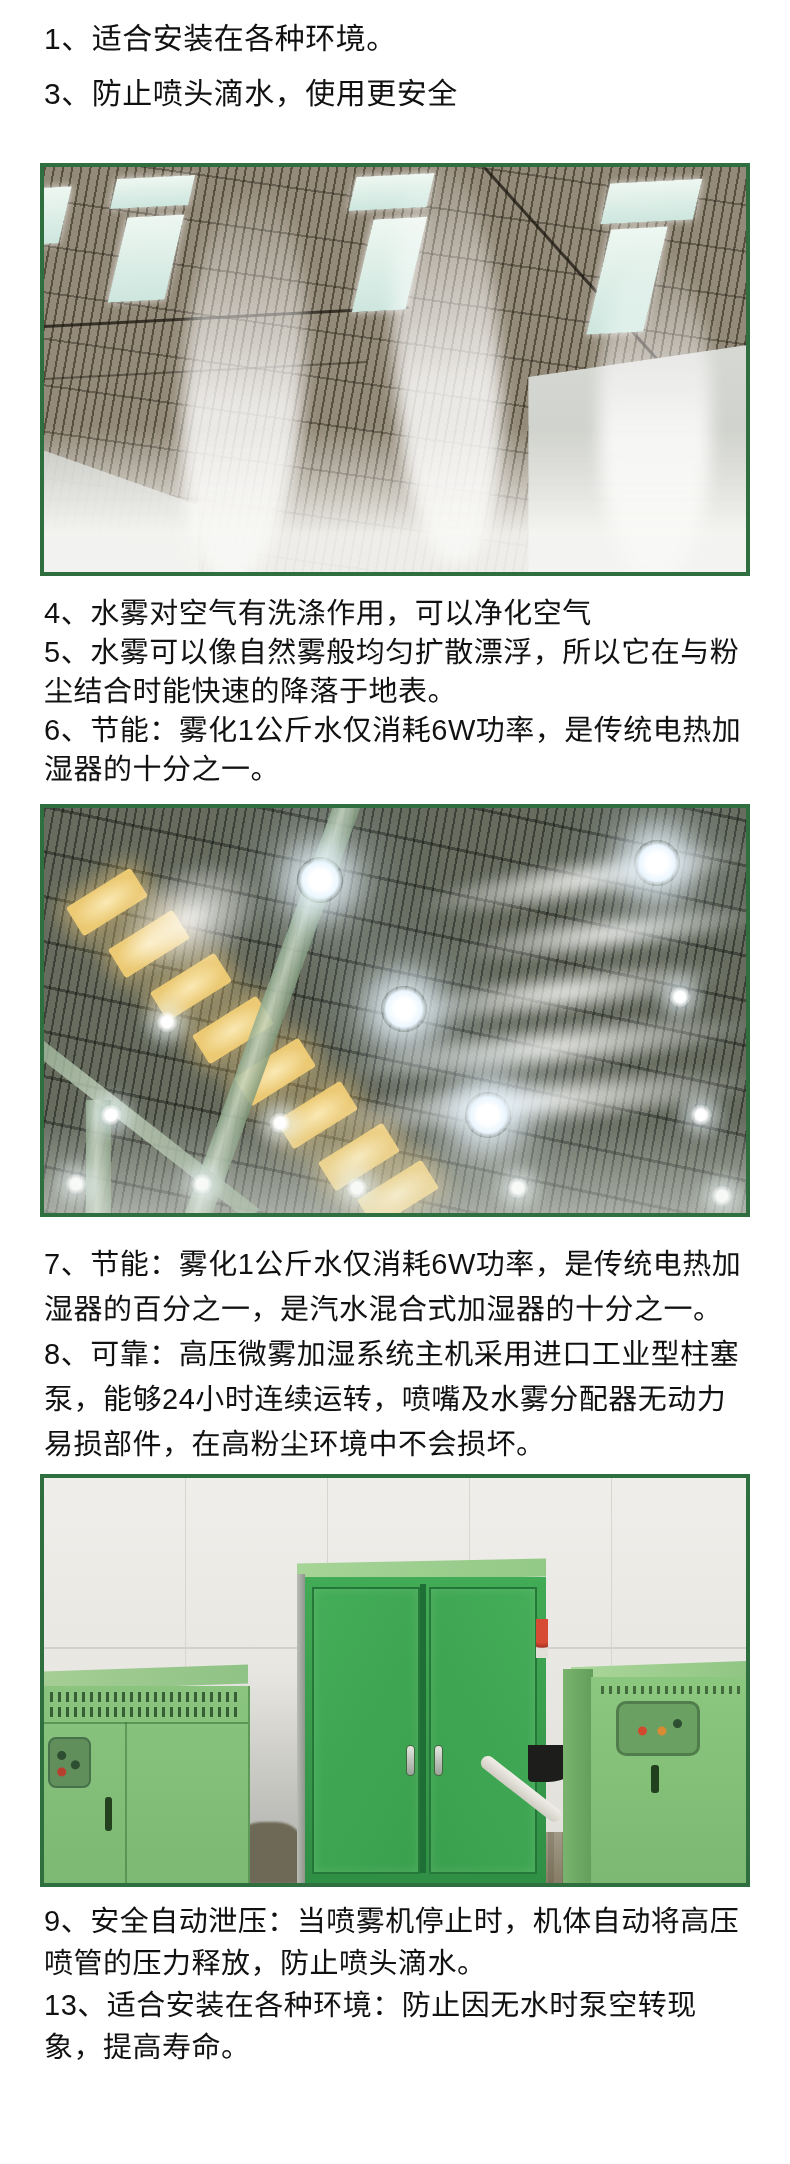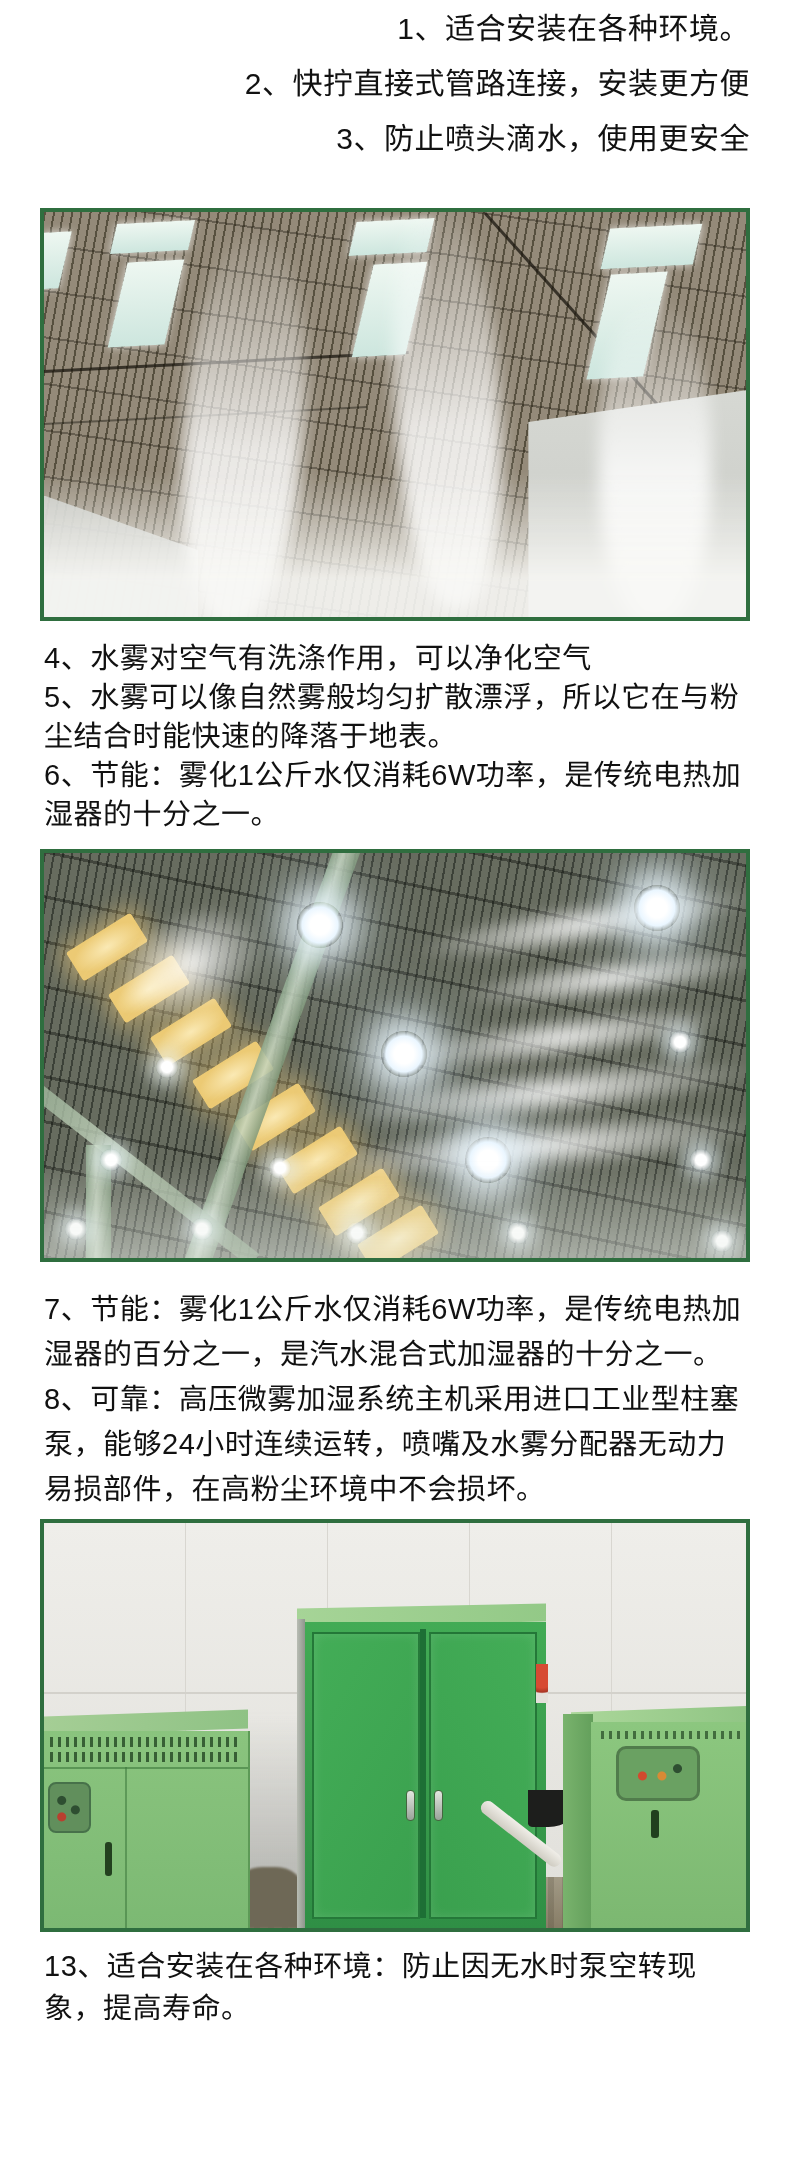--- a/index.html
+++ b/index.html
@@ -1,19 +1,19 @@
 <!DOCTYPE html>
 <html lang="zh-CN"><head>
 <meta charset="utf-8">
 <style>
   html,body{margin:0;padding:0;background:#ffffff;}
   .page{position:relative;width:790px;height:2164px;background:#ffffff;overflow:hidden;
         font-family:"Liberation Sans","DejaVu Sans",sans-serif;color:#111;}
   
-  .feat-top{margin:12px 40px 0 44px;text-align:right;}
+  .feat-top{margin:22px 40px 0 44px;}
   .feat-top p{margin:0 0 21px 0;font-size:30px;line-height:34px;letter-spacing:.5px;}
   .feat-block{margin:16px 40px 0 44px;width:706px;font-size:29px;letter-spacing:.5px;}
   .fb1{margin-top:18px;line-height:39px;}
   .fb2{margin-top:25px;line-height:45px;}
   .fb3{margin-top:13px;line-height:42px;}
   .feat-block p{margin:0;}
   
   .ph{position:relative;overflow:hidden;width:702px;height:405px;margin-left:40px;
       border:4px solid #2f6e3f;background:#cfcfc8;}
   .ph1{margin-top:52px;}
@@ -49,21 +49,20 @@
   #p3{background:#e9e8e4;}
   .cab{position:absolute;}
 </style>
 </head>
 <body>
 
 <div class="page">
 
   <div class="feat-top">
     <p><span>1、</span><span>适合安装在各种环境。</span></p>
-    <p><span>2、</span><span>快拧直接式管路连接，安装更方便</span></p>
     <p><span>3、</span><span>防止喷头滴水，使用更安全</span></p>
   </div>
 
   <div class="ph ph1" id="p1">
     <div class="abs beam" style="left:63%;top:0;width:55%;transform:rotate(48deg);"></div>
     <div class="abs beam" style="left:0;top:39%;width:52%;transform:rotate(-3deg);"></div>
     <div class="abs beam" style="left:0;top:52%;width:46%;height:2px;opacity:.6;transform:rotate(-3deg);"></div>
     <div class="abs sky1" style="left:10%;top:2.5%;width:11%;height:7.5%;"></div>
     <div class="abs sky1" style="left:44%;top:2%;width:11%;height:8.5%;"></div>
     <div class="abs sky1" style="left:80%;top:3.5%;width:13%;height:10%;"></div>
@@ -175,16 +174,17 @@
       <div class="abs" style="left:28%;top:17%;width:42%;height:22%;border:3px solid #517c4c;border-radius:10px;background:
           radial-gradient(circle at 30% 55%, #d14a2e 0 4px, transparent 5px),
           radial-gradient(circle at 55% 55%, #d88a35 0 4px, transparent 5px),
           radial-gradient(circle at 75% 40%, #2e4e31 0 4px, transparent 5px),
           #6aa162;"></div>
       <div class="abs" style="left:47%;top:46%;width:4%;height:13%;background:#21401e;border-radius:3px;"></div>
     </div>
   </div>
 
   <div class="feat-block fb3">
+    <p><span>9、</span><span>安全自动泄压：当喷雾机停止时，机体自动将高压喷管的压力释放，防止喷头滴水。</span></p>
     <p><span>13、</span><span>适合安装在各种环境：防止因无水时泵空转现象，提高寿命。</span></p>
   </div>
 
 </div>
 
 </body></html>

